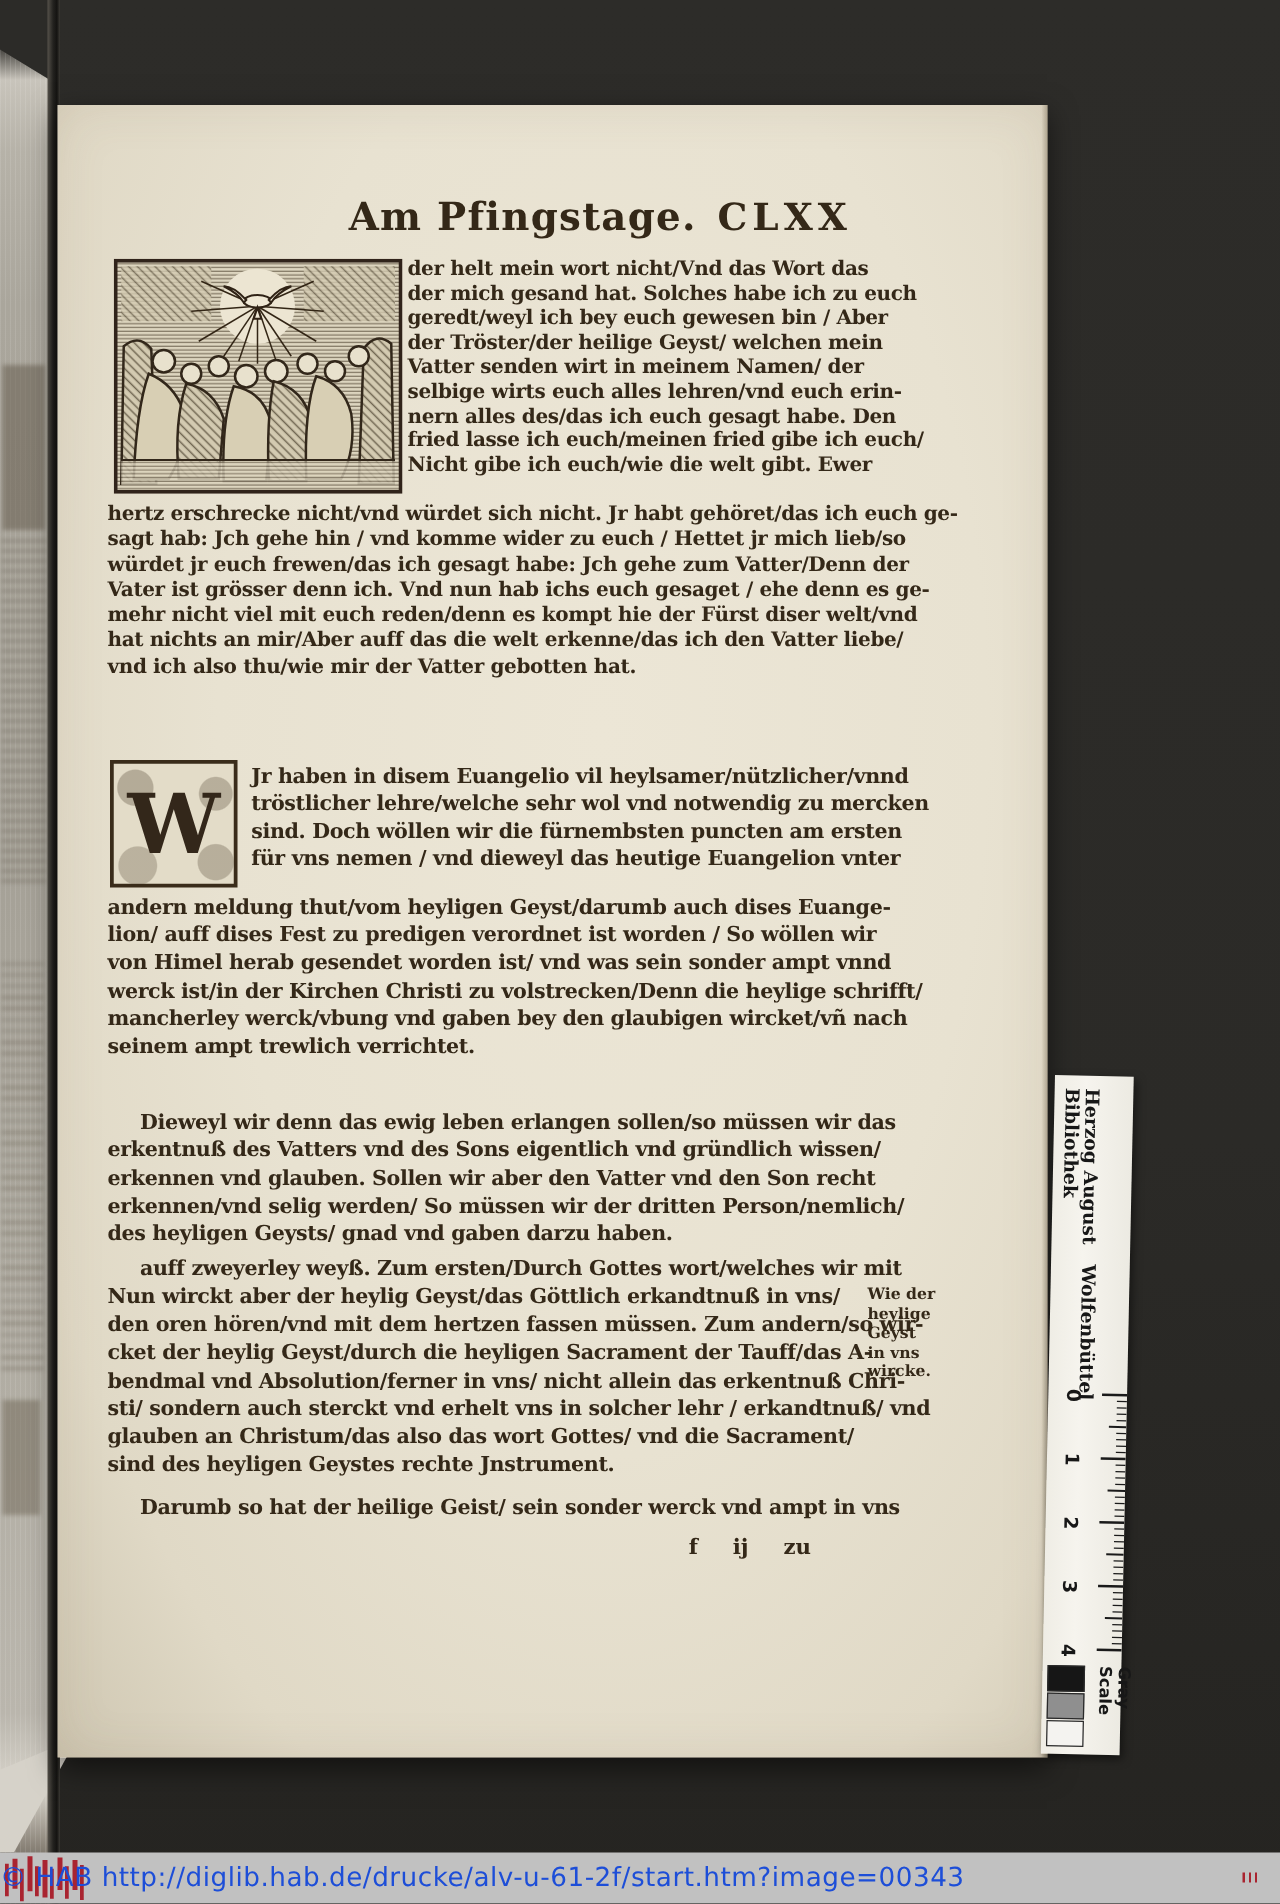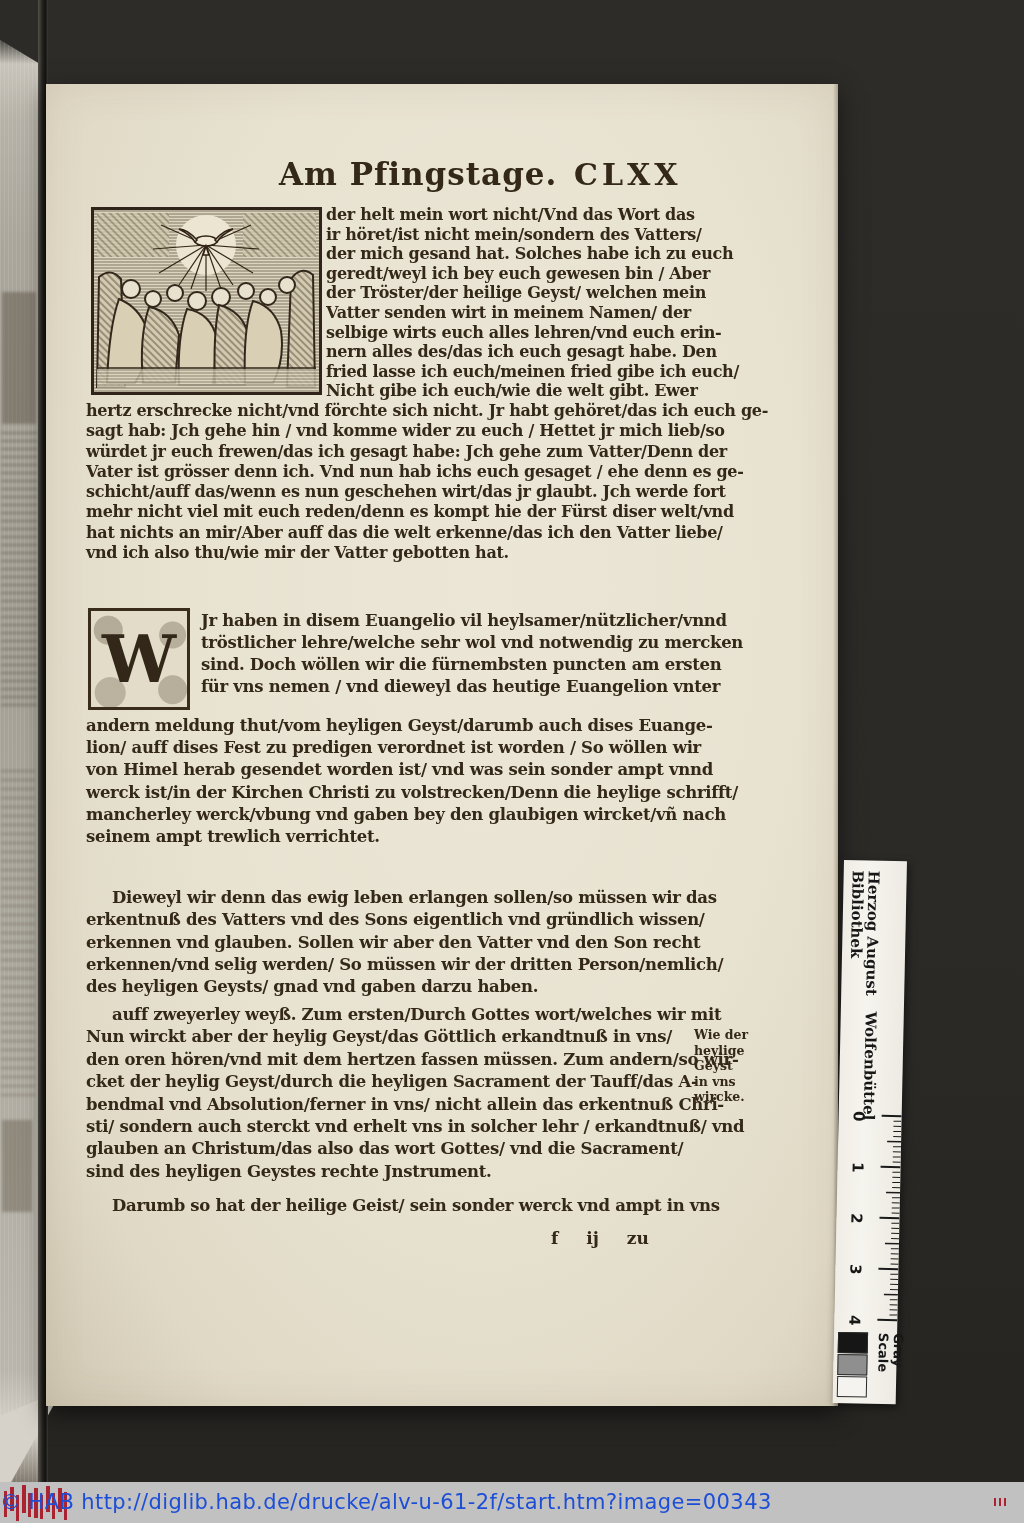--- a/index.html
+++ b/index.html
@@ -165,36 +165,34 @@
           <path d="M128 98 Q152 104 158 130 L154 178 L124 178 Q122 128 128 98 Z" fill="url(#hatchD)"></path>
           <path d="M162 94 Q184 100 190 124 Q194 152 182 176 L154 176 Q152 120 162 94 Z"></path>
         </g>
         <rect x="6" y="162" width="219" height="20" fill="url(#hatchH)" opacity=".85"></rect>
         <line x1="6" y1="161" x2="225" y2="161" stroke="#32271a" stroke-width="1.5"></line>
       </svg>
     </div>
 
     <div class="abs" id="gospel-beside">
         <div class="tline">der helt mein wort nicht/Vnd das Wort das</div>
-        <div class="tline">ir höret/ist nicht mein/sondern des Vatters/</div>
         <div class="tline">der mich gesand hat. Solches habe ich zu euch</div>
         <div class="tline">geredt/weyl ich bey euch gewesen bin / Aber</div>
         <div class="tline">der Tröster/der heilige Geyst/ welchen mein</div>
         <div class="tline">Vatter senden wirt in meinem Namen/ der</div>
         <div class="tline">selbige wirts euch alles lehren/vnd euch erin-</div>
         <div class="tline">nern alles des/das ich euch gesagt habe. Den</div>
         <div class="tline">fried lasse ich euch/meinen fried gibe ich euch/</div>
         <div class="tline">Nicht gibe ich euch/wie die welt gibt. Ewer</div>
       </div>
     <div class="abs" id="gospel-full">
-        <div class="tline">hertz erschrecke nicht/vnd förchte sich nicht. Jr habt gehöret/das ich euch ge-</div>
+        <div class="tline">hertz erschrecke nicht/vnd würdet sich nicht. Jr habt gehöret/das ich euch ge-</div>
         <div class="tline">sagt hab: Jch gehe hin / vnd komme wider zu euch / Hettet jr mich lieb/so</div>
         <div class="tline">würdet jr euch frewen/das ich gesagt habe: Jch gehe zum Vatter/Denn der</div>
         <div class="tline">Vater ist grösser denn ich. Vnd nun hab ichs euch gesaget / ehe denn es ge-</div>
-        <div class="tline">schicht/auff das/wenn es nun geschehen wirt/das jr glaubt. Jch werde fort</div>
         <div class="tline">mehr nicht viel mit euch reden/denn es kompt hie der Fürst diser welt/vnd</div>
         <div class="tline">hat nichts an mir/Aber auff das die welt erkenne/das ich den Vatter liebe/</div>
         <div class="tline">vnd ich also thu/wie mir der Vatter gebotten hat.</div>
       </div>
 
     <div class="abs" id="dropcap">W</div>
     <div class="abs" id="p1a">
         <div class="tline">Jr haben in disem Euangelio vil heylsamer/nützlicher/vnnd</div>
         <div class="tline">tröstlicher lehre/welche sehr wol vnd notwendig zu mercken</div>
         <div class="tline">sind. Doch wöllen wir die fürnembsten puncten am ersten</div>

